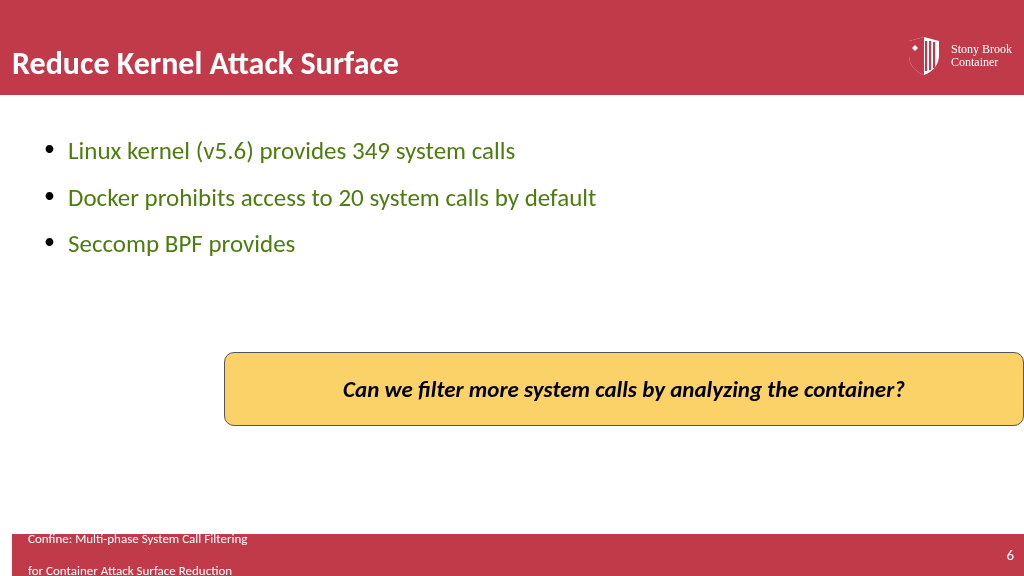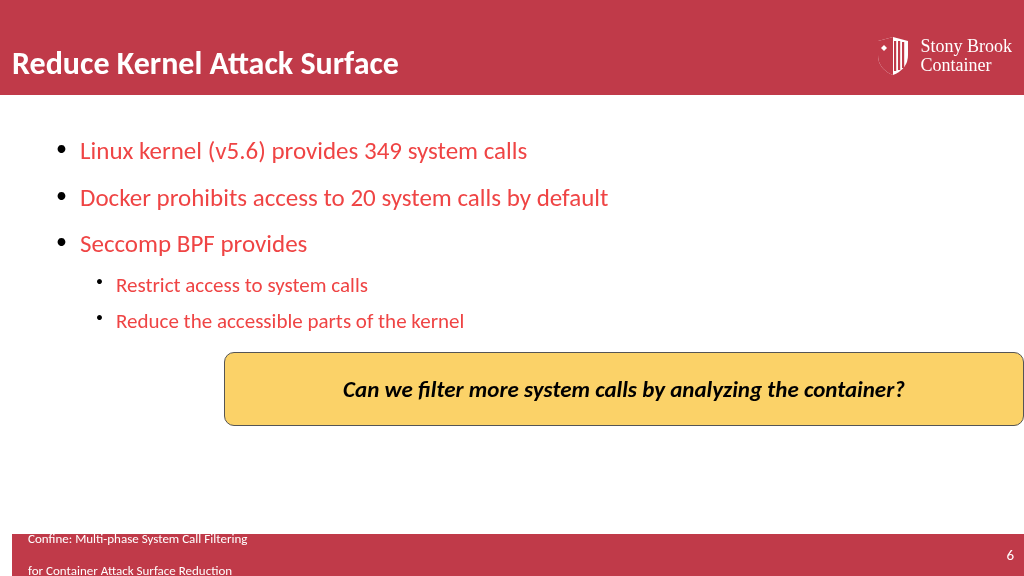--- a/index.html
+++ b/index.html
@@ -13,26 +13,26 @@
   }
   .header .title {
     color: #fff; font-size: 32px; font-weight: 600;
   }
   .logo-area {
     display: flex; align-items: center; gap: 8px;
     padding-bottom: 6px;
   }
   .logo-text {
     color: #fff; font-family: Georgia, "Times New Roman", serif;
-    font-size: 18px; line-height: 1.05;
+    font-size: 12px; line-height: 1.05;
   }
   .content {
     position: absolute; left: 0; top: 115px; width: 1024px;
-    padding: 20px 40px 0 52px;
-    color: #ef4444;
+    padding: 20px 40px 0 40px;
+    color: #4d7c0f;
   }
   .content ul { list-style: none; }
   .content > ul > li {
     position: relative;
     font-size: 25px;
     line-height: 1.3;
     padding-left: 28px;
     margin-bottom: 14px;
   }
   .content > ul > li::before {
@@ -103,24 +103,20 @@
       </div>
     </div>
   </div>
 
   <div class="content">
     <ul>
       <li><span>Linux kernel (v5.6) provides 349 system calls</span></li>
       <li><span>Docker prohibits access to 20 system calls by default</span></li>
       <li>
         <span>Seccomp BPF provides</span>
-        <ul class="sublist">
-          <li><span>Restrict access to system calls</span></li>
-          <li><span>Reduce the accessible parts of the kernel</span></li>
-        </ul>
       </li>
     </ul>
   </div>
 
   <div class="callout-wrap">
     <div class="callout">
       <span>Can we filter more system calls by analyzing the container?</span>
     </div>
   </div>
 

